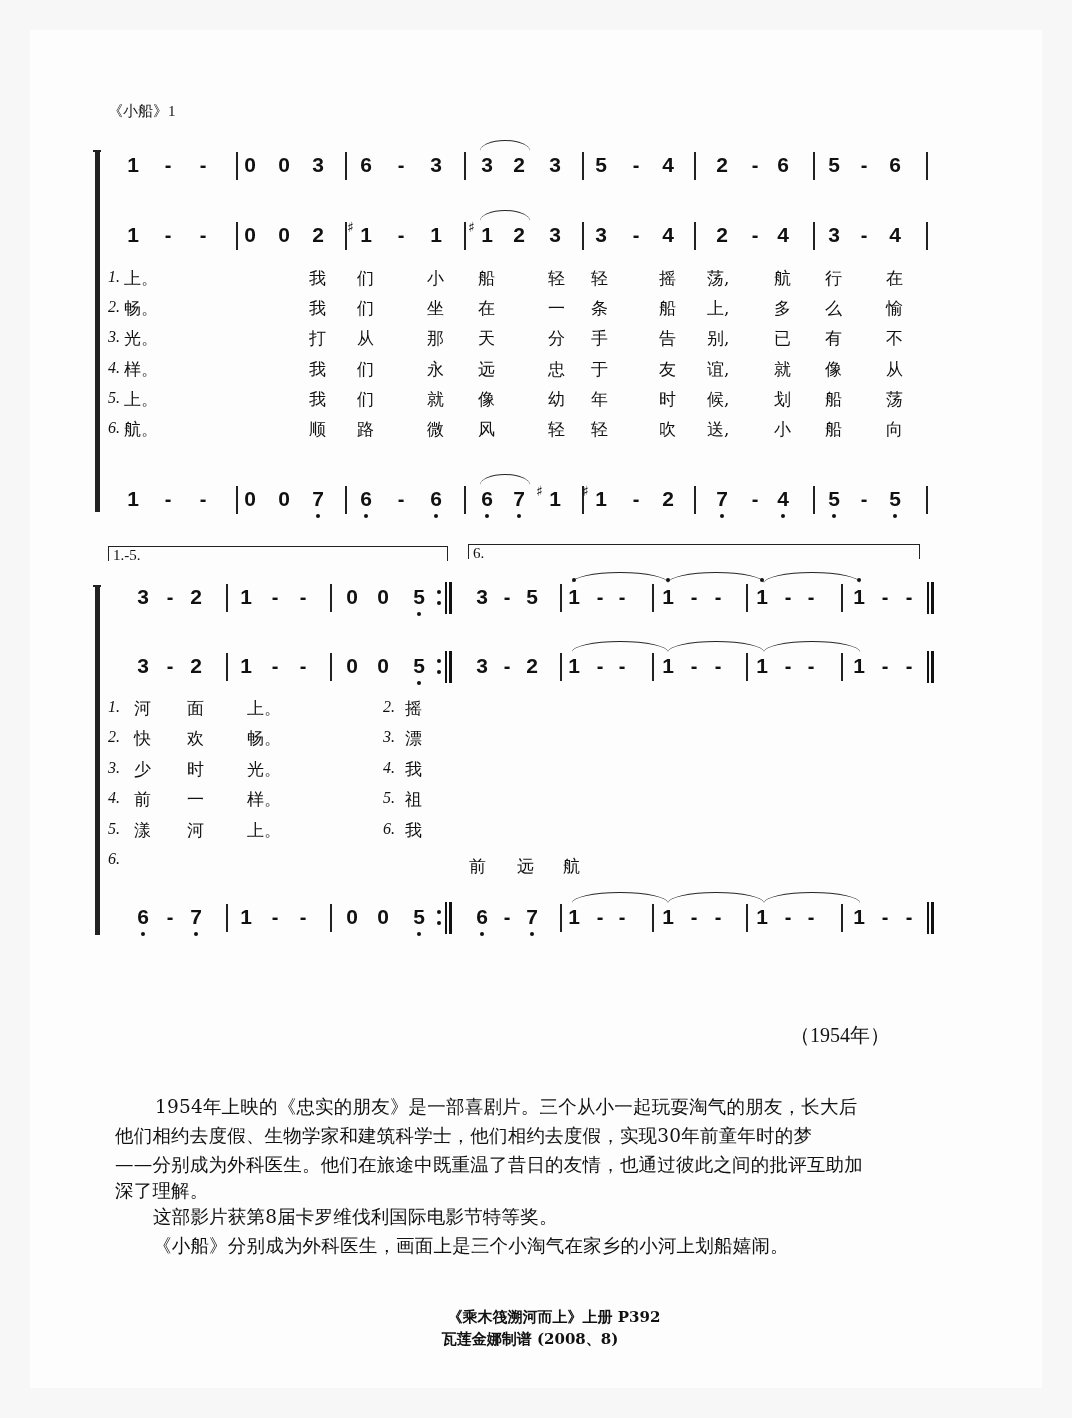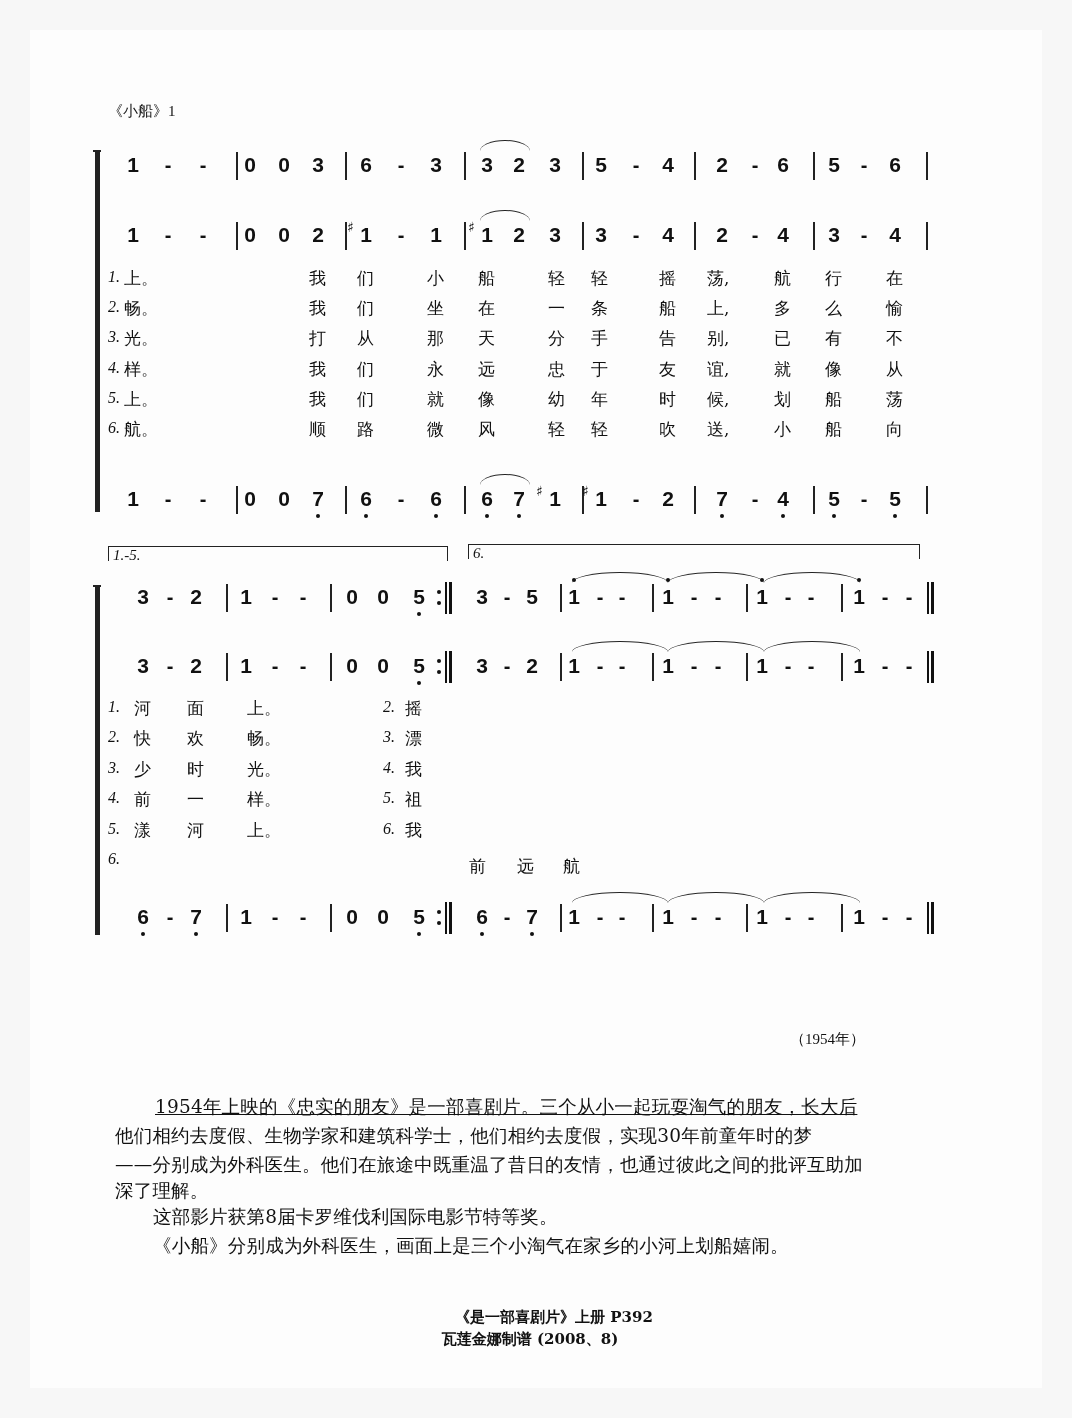--- a/index.html
+++ b/index.html
@@ -33,22 +33,22 @@
   .rdots::before, .rdots::after { content: ""; position: absolute; left: 0; width: 4px; height: 4px; border-radius: 50%; background: #111; }
   .rdots::before { top: 0; } .rdots::after { top: 11px; }
   .slur { position: absolute; border-top: 1.6px solid #222; border-radius: 50% 50% 0 0 / 100% 100% 0 0; height: 10px; }
   .brace-line { position: absolute; width: 4px; background: #222; border-left: 1px solid #222; }
   .brace-line::after { content:""; position:absolute; left:-3px; width: 8px; height: 2px; background:#222; top:0; }
   .lyr { position: absolute; font-family: "DejaVu Serif", "Liberation Serif", serif; font-size: 17px; line-height: 20px; }
   .vnum { position: absolute; font-style: italic; font-size: 16px; font-family: "Liberation Serif", serif; }
   .volta { position: absolute; border-top: 1.5px solid #222; height: 14px; }
   .volta.l { border-left: 1.5px solid #222; }
   .volta.r { border-right: 1.5px solid #222; }
-  .volta span { position: absolute; left: 4px; top: 0px; font-style: italic; font-size: 15px; }
-  .year { left: 790px; top: 1022px; font-size: 15px; margin-top: 8px; }
+  .volta span { position: absolute; left: 4px; top: 0px; font-size: 15px; }
+  .year { left: 790px; top: 1022px; font-size: 20px; }
   .para { position: absolute; left: 115px; width: 855px; font-size: 18.5px; line-height: 29px; font-family: "DejaVu Serif", "Liberation Serif", serif; letter-spacing: 0.2px; }
   .foot { position: absolute; width: 300px; text-align: center; font-size: 15px; font-weight: bold; font-family: "DejaVu Serif", serif; }
 </style>
 </head>
 <body>
 
 <div class="page"></div>
 
 <div class="abs title">《小船》1</div>
 
@@ -391,21 +391,21 @@
     <div class="vnum" style="left: 383px; top: 819.6px;">6.</div>
     <div class="lyr" style="left: 405px; top: 819.6px;">我</div>
     <div class="vnum" style="left: 108px; top: 850px;">6.</div>
     <div class="lyr" style="left: 469px; top: 856px;">前</div>
     <div class="lyr" style="left: 517px; top: 856px;">远</div>
     <div class="lyr" style="left: 563px; top: 856px;">航</div>
   </div>
 
 <div class="abs year">（1954年）</div>
 
-<div class="para" style="top:1092px; text-indent:40px;text-decoration:underline;">1954年上映的《忠实的朋友》是一部喜剧片。三个从小一起玩耍淘气的朋友，长大后</div>
+<div class="para" style="top:1092px; text-indent:40px;">1954年上映的《忠实的朋友》是一部喜剧片。三个从小一起玩耍淘气的朋友，长大后</div>
 <div class="para" style="top:1121px;">他们相约去度假、生物学家和建筑科学士，他们相约去度假，实现30年前童年时的梦</div>
 <div class="para" style="top:1150px;">——分别成为外科医生。他们在旅途中既重温了昔日的友情，也通过彼此之间的批评互助加</div>
 <div class="para" style="top:1176px;">深了理解。</div>
 <div class="para" style="top:1202px; text-indent:38px;">这部影片获第8届卡罗维伐利国际电影节特等奖。</div>
 <div class="para" style="top:1231px; text-indent:38px;">《小船》分别成为外科医生，画面上是三个小淘气在家乡的小河上划船嬉闹。</div>
 
-<div class="foot" style="left:404px; top:1308px;">《是一部喜剧片》上册 P392</div>
+<div class="foot" style="left:404px; top:1308px;">《乘木筏溯河而上》上册 P392</div>
 <div class="foot" style="left:380px; top:1330px;">瓦莲金娜制谱 (2008、8)</div>
 
 </body></html>

